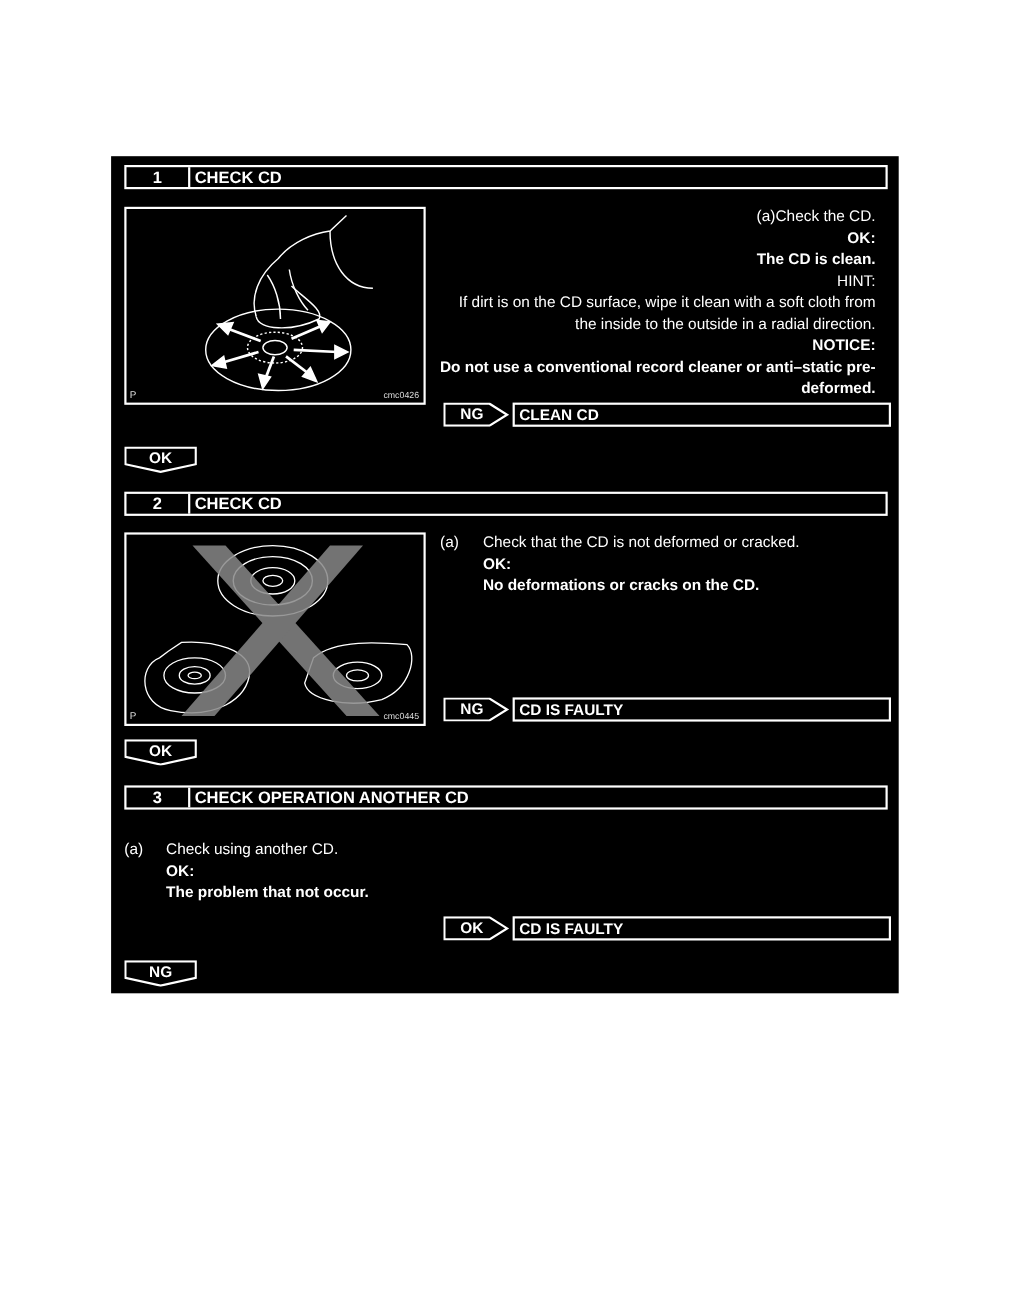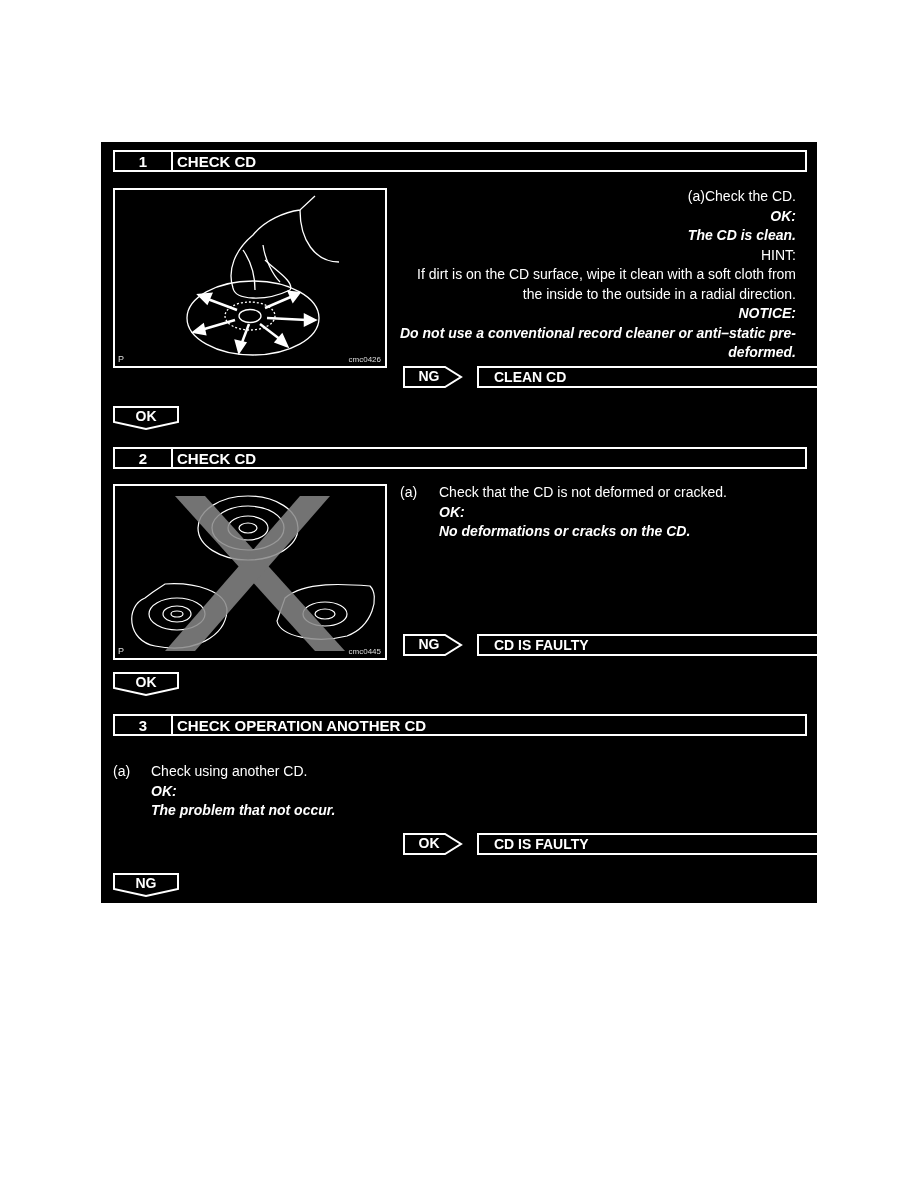--- a/index.html
+++ b/index.html
@@ -5,26 +5,26 @@
   html, body { margin:0; padding:0; background:#ffffff; }
   body { width:918px; height:1188px; position:relative; font-family:"Liberation Sans", sans-serif; }
   .panel { position:absolute; left:101px; top:142px; width:716px; height:761px; background:#000; color:#fff; }
   .step-header { position:absolute; left:12px; width:694px; height:22px; border:2px solid #fff; box-sizing:border-box; display:flex; align-items:center; font-weight:bold; font-size:15px; }
   .step-num { width:58px; text-align:center; border-right:2px solid #fff; height:100%; display:flex; align-items:center; justify-content:center; box-sizing:border-box; }
   .step-title { padding-left:4px; }
   .figure { position:absolute; border:2px solid #fff; box-sizing:border-box; background:#000; overflow:hidden; }
   .fig-p { position:absolute; left:3px; bottom:2px; font-size:9px; color:#ddd; }
   .fig-code { position:absolute; right:4px; bottom:2px; font-size:8px; color:#ddd; }
   .txt { position:absolute; font-size:14px; line-height:19.5px; color:#fff; }
-  .b { font-weight:bold;font-style:italic; }
+  .b { font-weight:bold; }
   .result { position:absolute; height:22px; display:flex; align-items:center; }
   .tag { position:relative; width:60px; height:22px; font-weight:bold; font-size:14px; }
   .tag svg { position:absolute; left:0; top:0; }
   .tag span { position:absolute; left:8px; top:2px; width:36px; text-align:center; }
-  .rbox { margin-left:14px; width:344px; height:22px; border:2px solid #fff; box-sizing:border-box; font-weight:bold; font-size:14px; display:flex; align-items:center; padding-left:15px; }
+  .rbox { margin-left:3px; width:344px; height:22px; border:2px solid #fff; box-sizing:border-box; font-weight:bold; font-size:14px; display:flex; align-items:center; padding-left:4px; }
   .down-tag { position:absolute; left:12px; width:66px; height:24px; font-weight:bold; font-size:14px; }
   .down-tag svg { position:absolute; left:0; top:0; }
   .down-tag span { position:absolute; left:0; width:66px; top:2px; text-align:center; }
 </style>
 </head>
 <body>
 
 <div class="panel">
 
   <div class="step-header" style="top:8px;">

